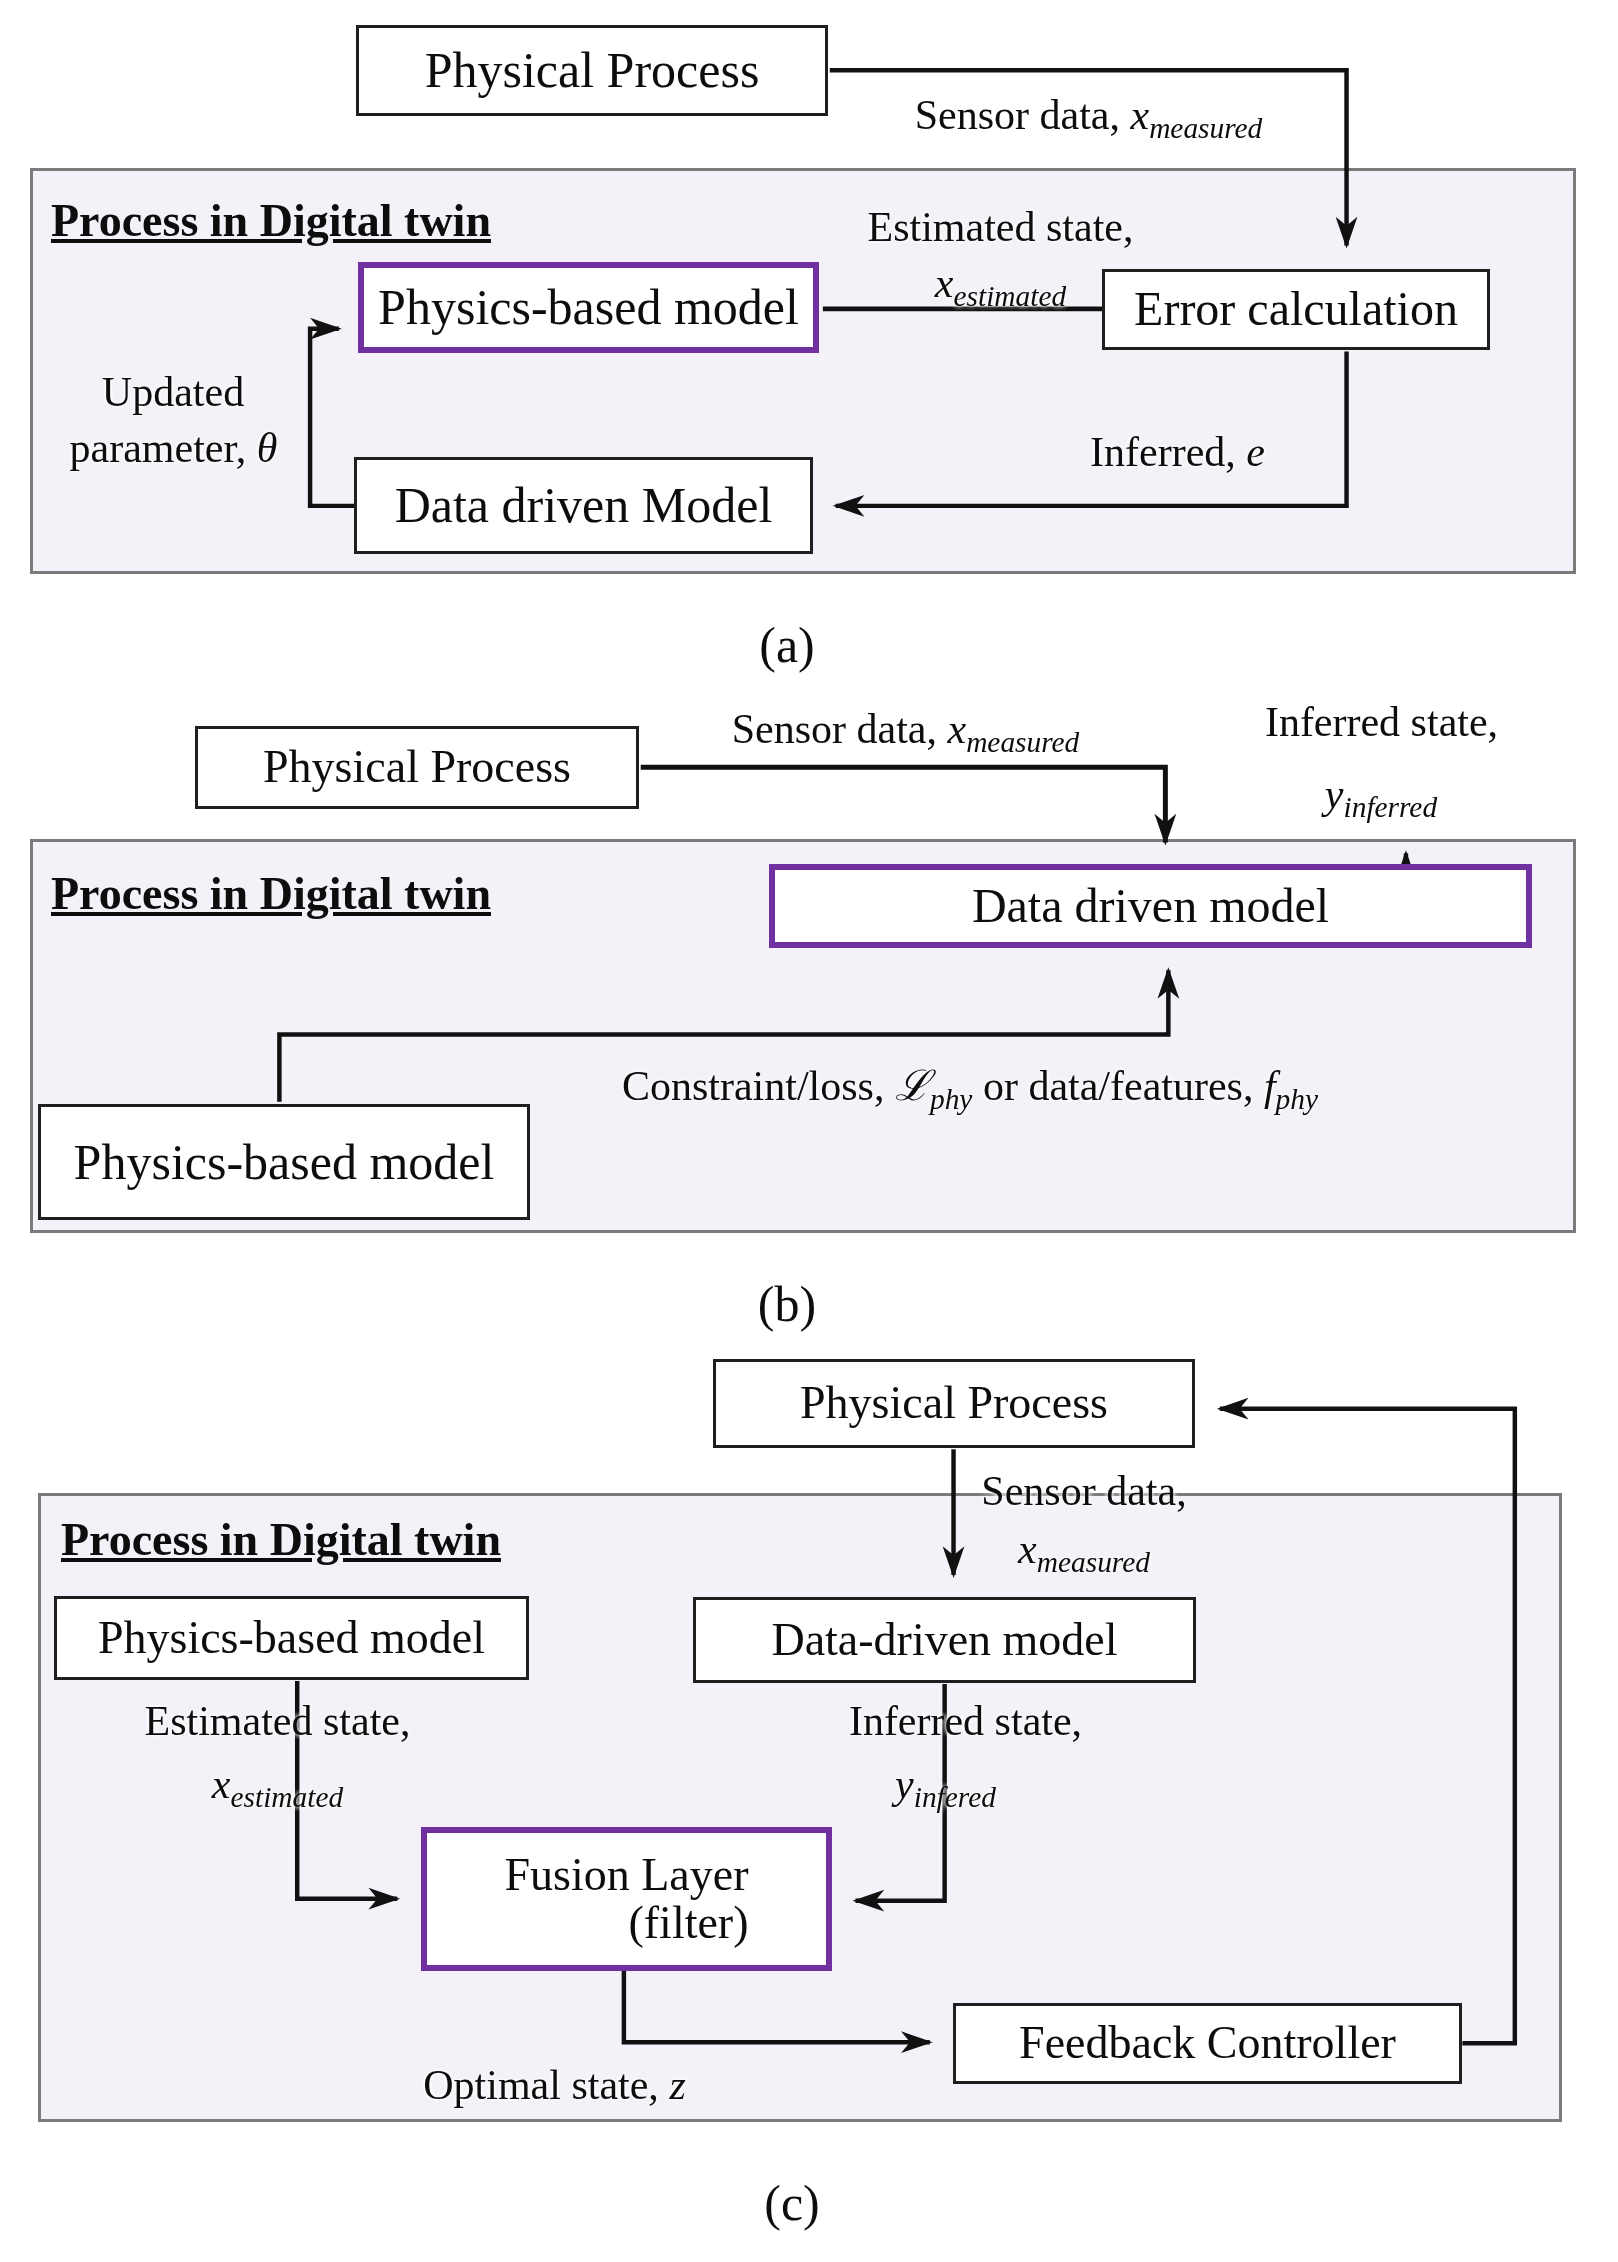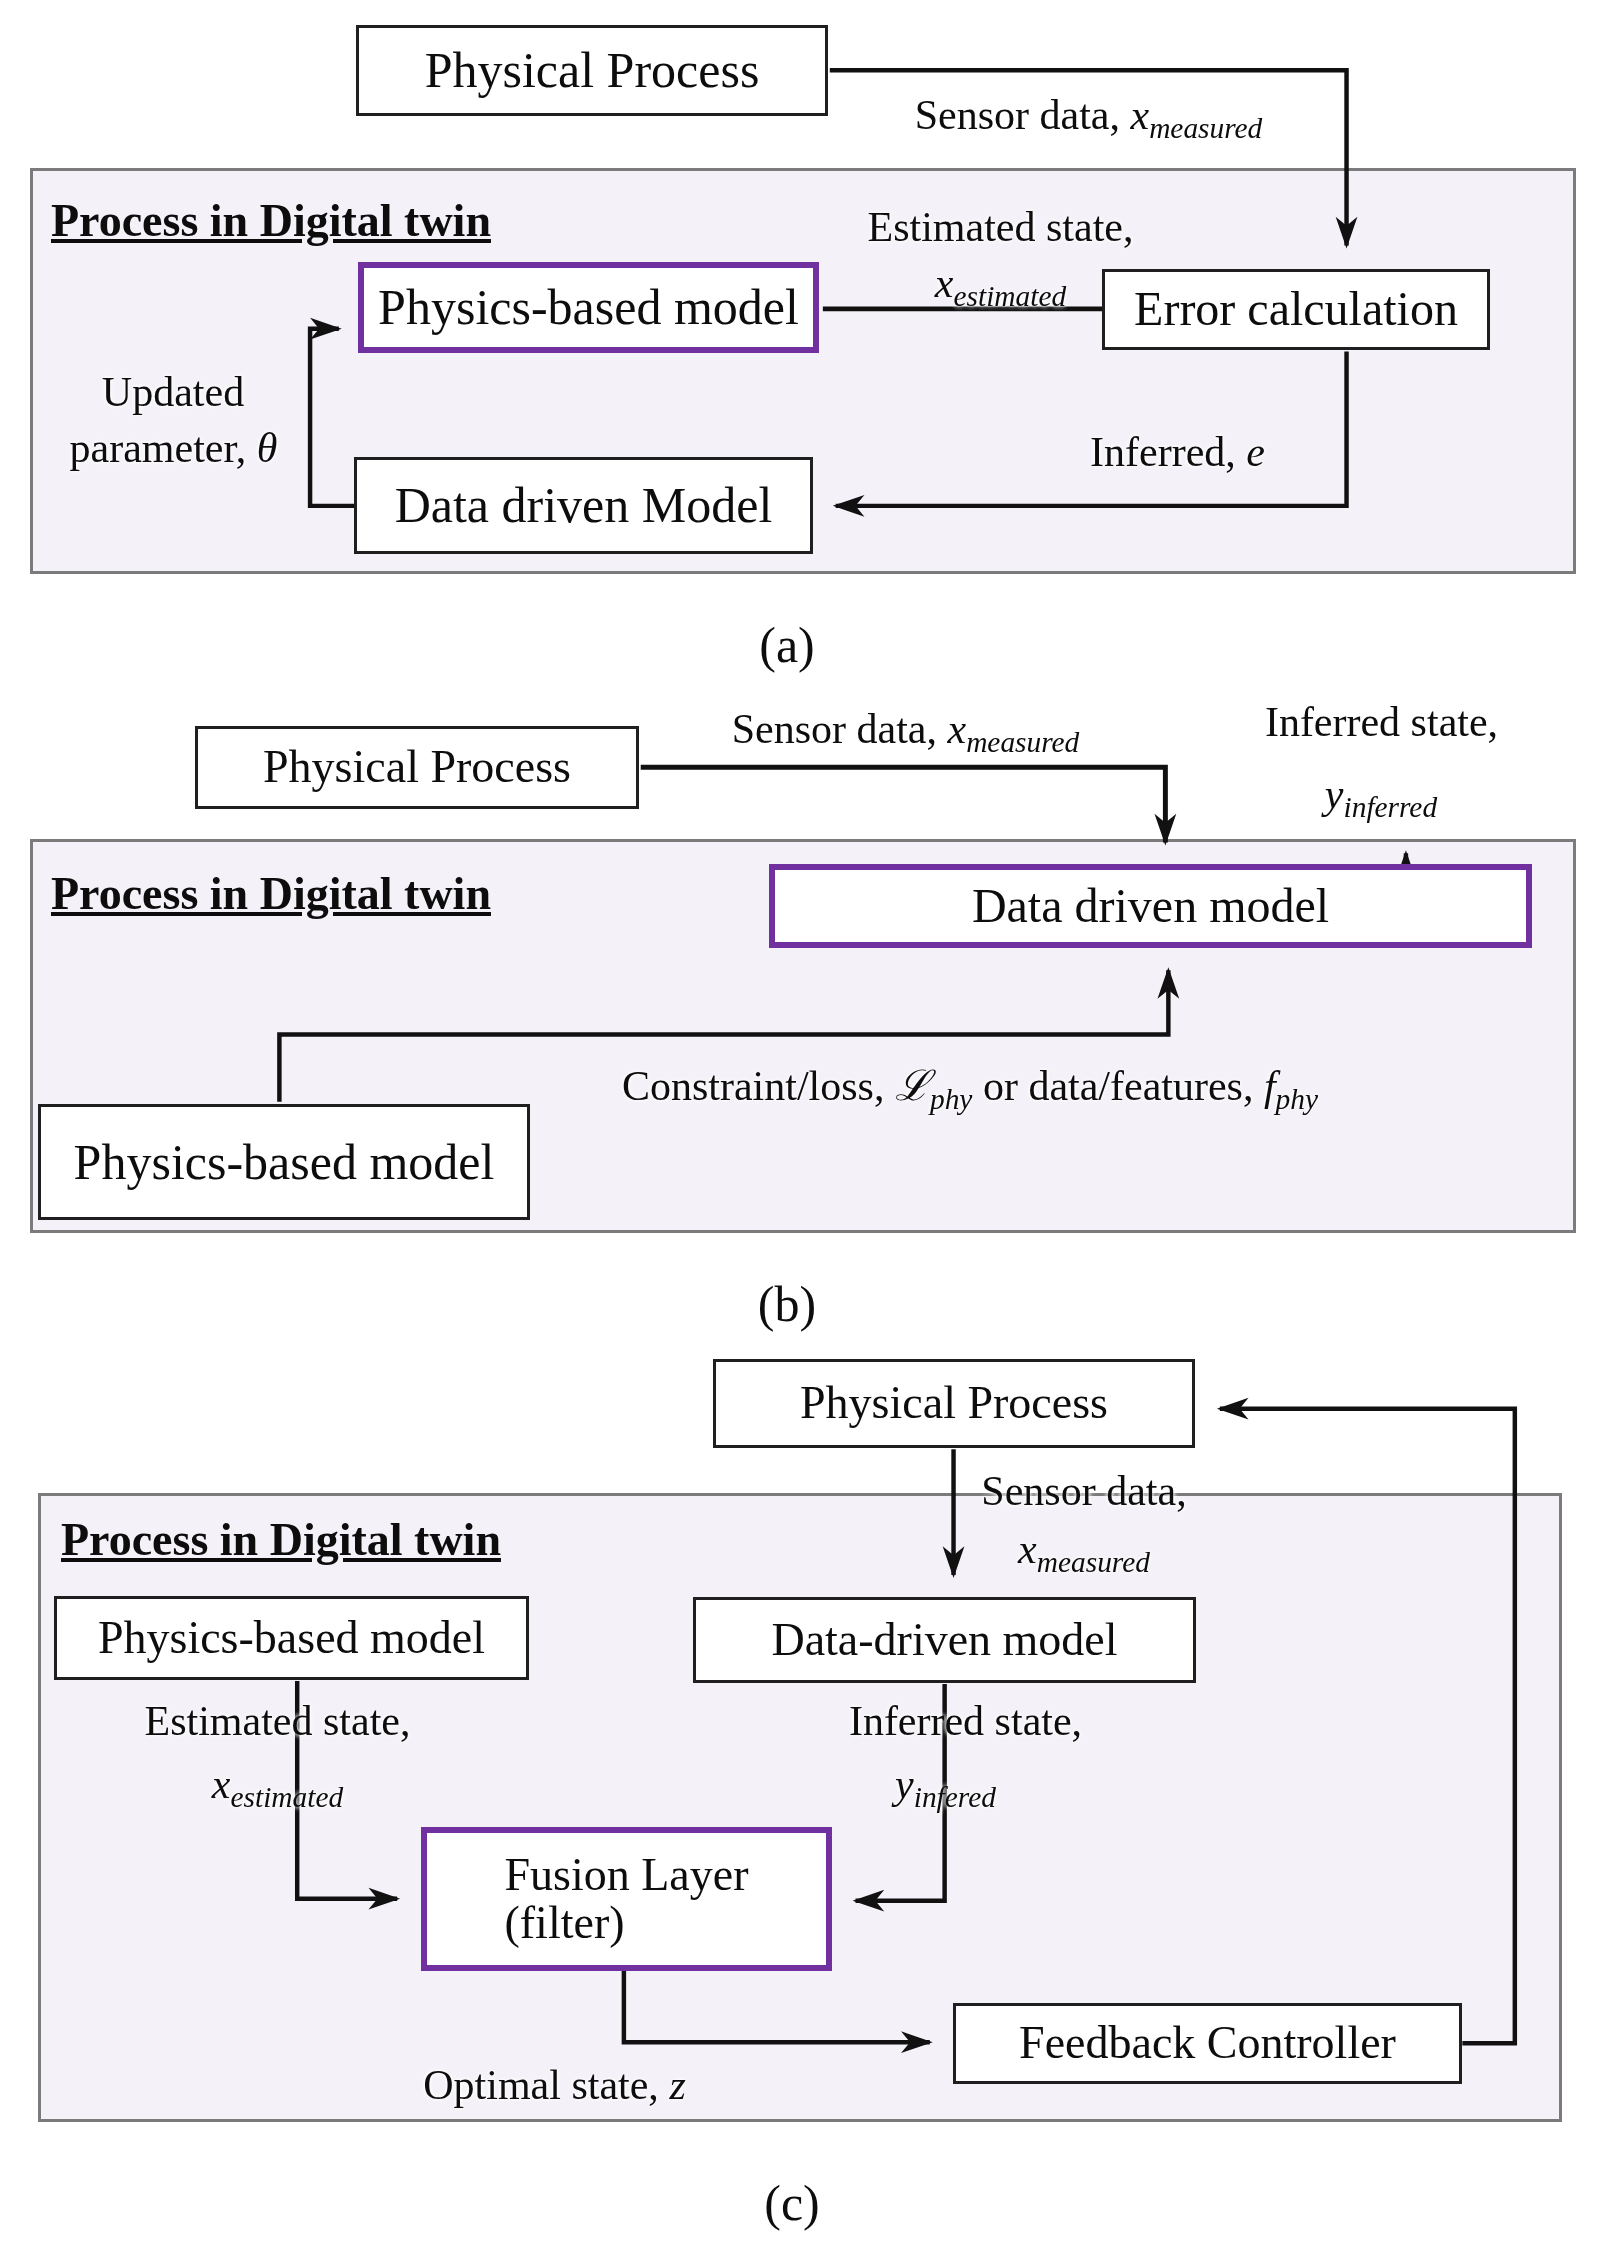--- a/index.html
+++ b/index.html
@@ -4,21 +4,21 @@
 <style>
   :root{
     --purple:#7030A0; --panel:#F4F1F8; --pborder:#7B7B7B; --ink:#111111;
   }
   html,body{margin:0;padding:0;background:#ffffff;}
   #stage{position:relative;width:1619px;height:2262px;background:#ffffff;
          font-family:"Liberation Serif","DejaVu Serif",serif;color:#0d0d0d;overflow:hidden;}
   .panel{position:absolute;background:var(--panel);border:3px solid var(--pborder);box-sizing:border-box;z-index:1;}
   #wires{position:absolute;left:0;top:0;z-index:2;}
   .box{position:absolute;background:#ffffff;border:3px solid #1f1f1f;box-sizing:border-box;
-       display:flex;align-items:center;justify-content:center;text-align:left;
+       display:flex;align-items:center;justify-content:center;text-align:right;
        z-index:3;line-height:1.05;}
   .box.purple{border:6px solid var(--purple);}
   .ptitle{position:absolute;font-weight:bold;font-size:46px;z-index:4;white-space:nowrap;text-decoration:underline;}
   .lbl{position:absolute;font-size:42px;text-align:center;z-index:4;white-space:nowrap;
        text-shadow:0 0 5px #fff,0 0 5px #fff;}
   .cap{position:absolute;font-size:50px;text-align:center;z-index:4;}
   i.v{font-style:italic;font-family:"Liberation Serif","DejaVu Serif",serif;}
   sub{font-size:0.70em;font-style:italic;line-height:0;}
   .fs50{font-size:50px;} .fs48{font-size:48px;} .fs46{font-size:46px;}
 </style>

